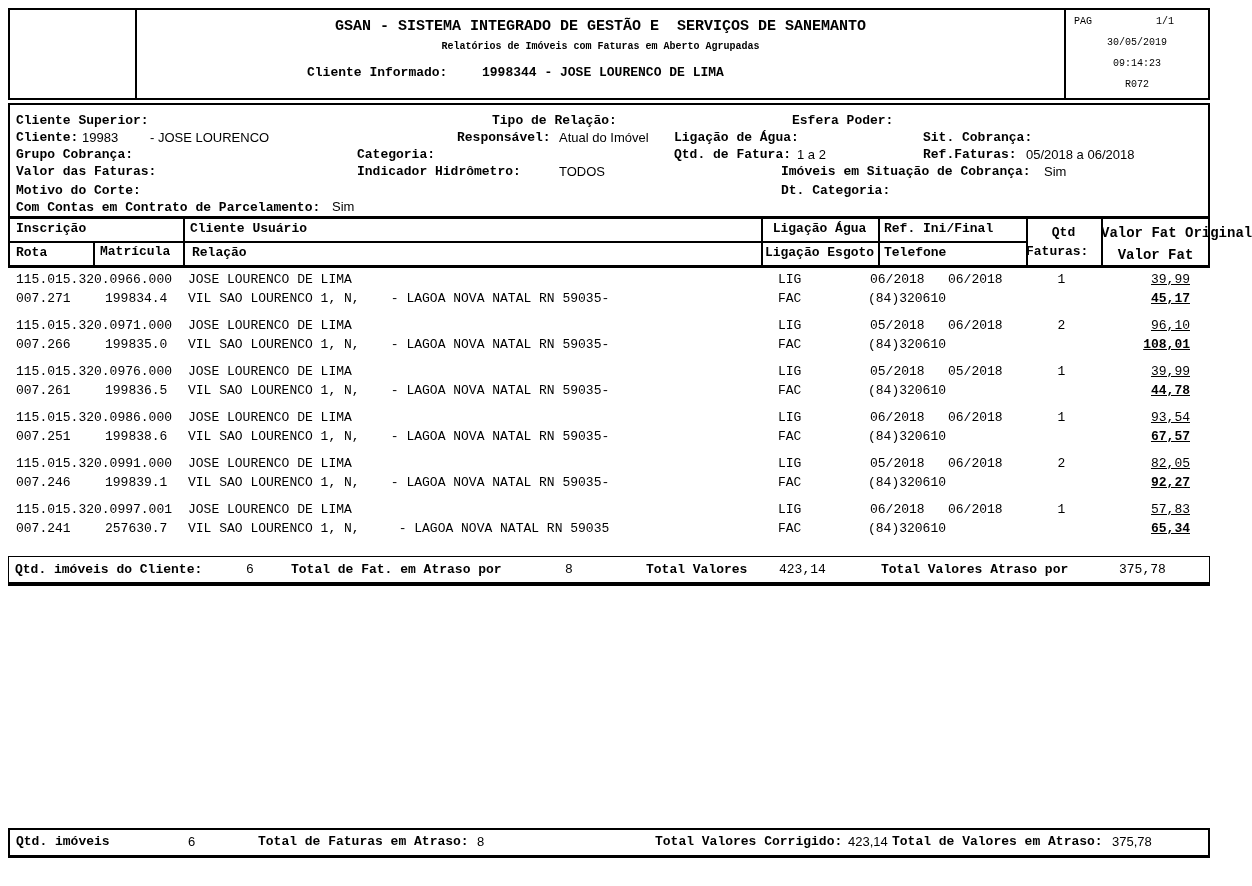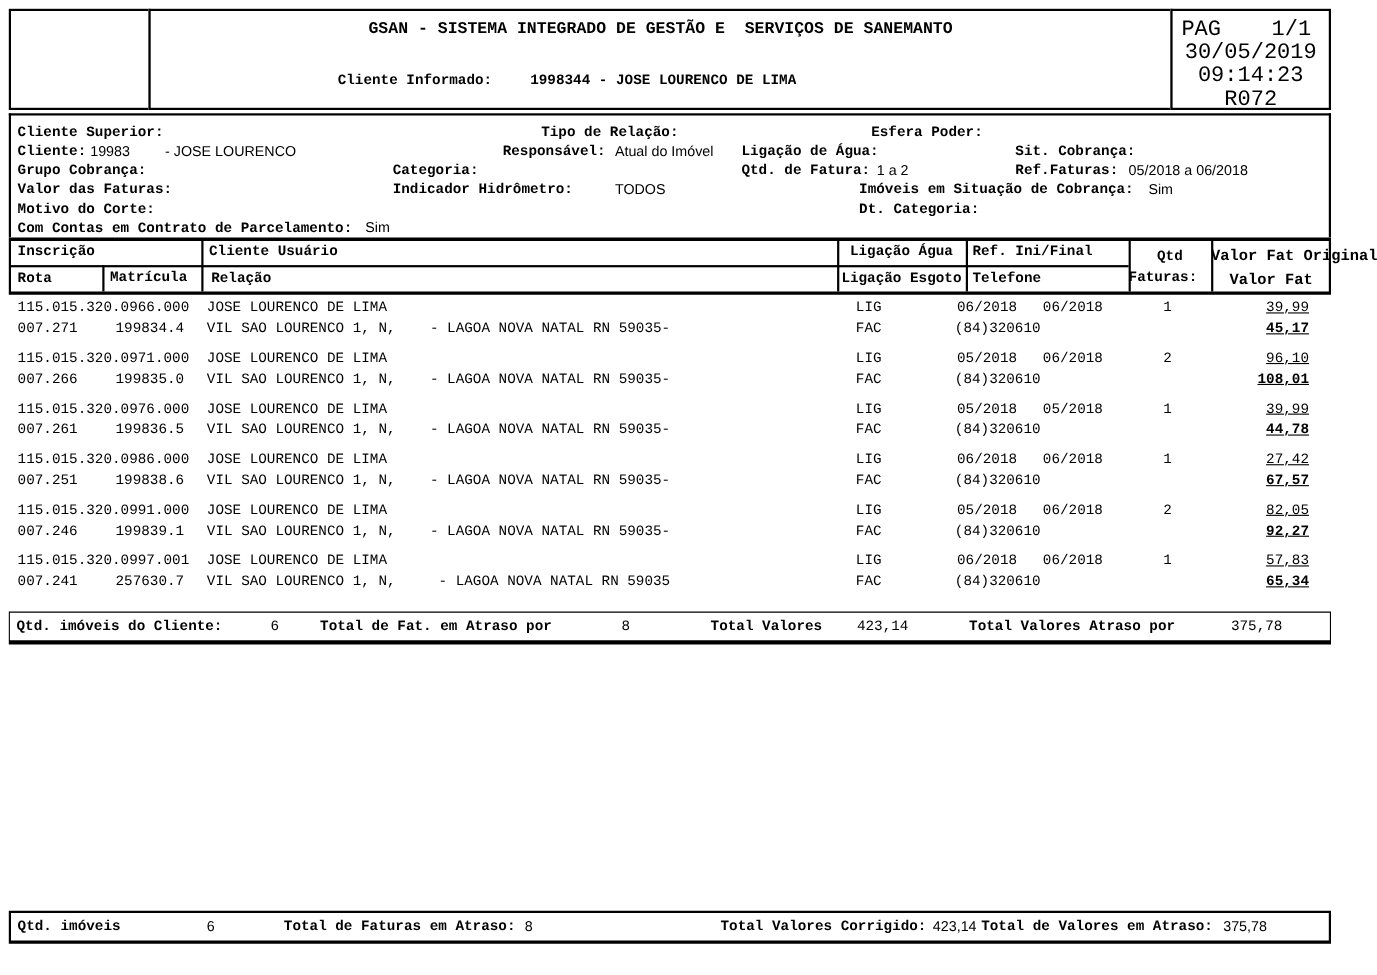--- a/index.html
+++ b/index.html
@@ -6,36 +6,37 @@
   body{
     width:1252px;height:886px;position:relative;background:#fff;color:#000;
     font-family:"Liberation Mono","DejaVu Sans Mono",monospace;
     overflow:hidden;
   }
   .abs{position:absolute;white-space:pre;line-height:1.15;}
   .b{font-weight:bold;}
   .sans{font-family:"Liberation Sans","DejaVu Sans",sans-serif;}
   .f11{font-size:14px;}
   .f13{font-size:13px;}
-  .f14{font-size:20px;}
+  .f14{font-size:10px;}
   .f15{font-size:15px;}
   .box{position:absolute;border:2px solid #000;box-sizing:border-box;background:#fff;}
   .center{text-align:center;}
   .right{text-align:right;text-decoration:underline;}
   .vline{position:absolute;width:2px;background:#000;}
   .hline{position:absolute;height:2px;background:#000;}
   .record{position:absolute;left:0;width:1202px;height:46px;}
 </style>
 </head>
 <body>
 
 <div class="box" style="left:8px;top:8px;width:129px;height:92px;"></div>
 
 <div class="box" style="left:135px;top:8px;width:931px;height:92px;">
   <div class="abs b f15 center" style="left:0;top:8px;width:100%;">GSAN - SISTEMA INTEGRADO DE GESTÃO E  SERVIÇOS DE SANEMANTO</div>
+  <div class="abs b f14 center" style="left:0;top:31px;width:100%;">Relatórios de Imóveis com Faturas em Aberto Agrupadas</div>
   <div class="abs b f13" style="left:170px;top:56px;">Cliente Informado:</div>
   <div class="abs b f13" style="left:345px;top:56px;">1998344 - JOSE LOURENCO DE LIMA</div>
 </div>
 
 <div class="box" style="left:1064px;top:8px;width:146px;height:92px;">
   <div class="abs f14" style="left:8px;top:6px;">PAG</div>
   <div class="abs f14" style="left:90px;top:6px;">1/1</div>
   <div class="abs f14 center" style="left:0;top:27px;width:100%;">30/05/2019</div>
   <div class="abs f14 center" style="left:0;top:48px;width:100%;">09:14:23</div>
   <div class="abs f14 center" style="left:0;top:69px;width:100%;">R072</div>
@@ -151,21 +152,21 @@
     <div class="abs f13 right b" style="left:1093px;top:24px;width:89px;">44,78</div>
   </div>
 
   <div class="record" style="top:138px;">
     <div class="abs f13" style="left:8px;top:5px;">115.015.320.0986.000</div>
     <div class="abs f13" style="left:180px;top:5px;">JOSE LOURENCO DE LIMA</div>
     <div class="abs f13" style="left:770px;top:5px;">LIG</div>
     <div class="abs f13" style="left:862px;top:5px;">06/2018</div>
     <div class="abs f13" style="left:940px;top:5px;">06/2018</div>
     <div class="abs f13 center" style="left:1016px;top:5px;width:75px;">1</div>
-    <div class="abs f13 right" style="left:1093px;top:5px;width:89px;">27,42</div>
+    <div class="abs f13 right" style="left:1093px;top:5px;width:89px;">93,54</div>
     <div class="abs f13" style="left:8px;top:24px;">007.251</div>
     <div class="abs f13" style="left:97px;top:24px;">199838.6</div>
     <div class="abs f13" style="left:180px;top:24px;">VIL SAO LOURENCO 1, N,    - LAGOA NOVA NATAL RN 59035-</div>
     <div class="abs f13" style="left:770px;top:24px;">FAC</div>
     <div class="abs f13" style="left:860px;top:24px;">(84)320610</div>
     <div class="abs f13 right b" style="left:1093px;top:24px;width:89px;">67,57</div>
   </div>
 
   <div class="record" style="top:184px;">
     <div class="abs f13" style="left:8px;top:5px;">115.015.320.0991.000</div>

